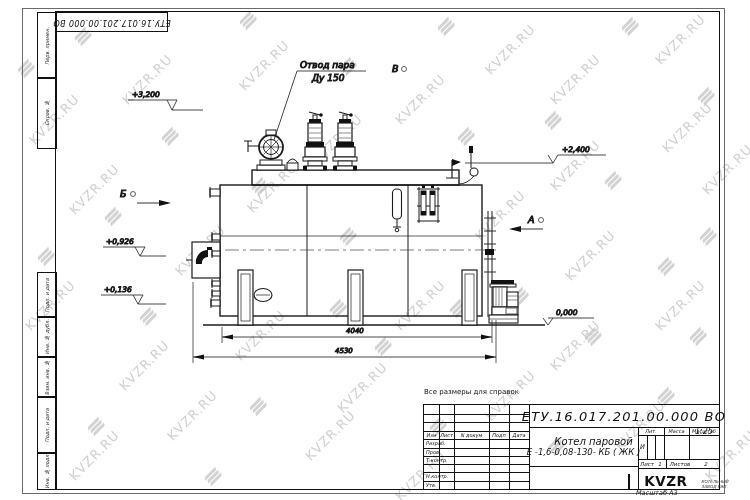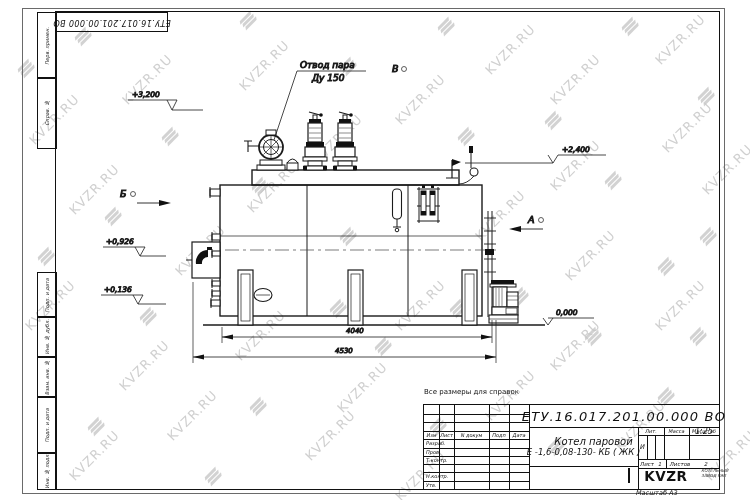--- a/index.html
+++ b/index.html
@@ -28,21 +28,21 @@
   .tb .vl,.tb .hl{position:absolute;background:#111;}
   .tb .vl{width:1px;}
   .tb .hl{height:1px;}
   .tb .lbl{position:absolute;font-size:5px;font-style:italic;display:flex;align-items:center;justify-content:center;overflow:hidden;white-space:nowrap;}
   .tb .lbl.left{justify-content:flex-start;padding-left:2px;}
   .docnum{position:absolute;left:105px;top:0;width:190px;height:22px;display:flex;align-items:center;justify-content:center;
           font-size:13px;font-style:italic;letter-spacing:1.2px;white-space:nowrap;}
   .tname{position:absolute;left:105px;top:22px;width:109px;height:39px;display:flex;flex-direction:column;align-items:center;justify-content:center;font-style:italic;}
   .tname .l1{font-size:10px;margin-left:20px;}
   .tname .l2{font-size:8.5px;white-space:nowrap;}
-  .logo-cell{position:absolute;left:214px;top:63px;width:81px;height:21px;display:flex;align-items:flex-start;justify-content:center;gap:14px;}
+  .logo-cell{position:absolute;left:214px;top:63px;width:81px;height:21px;display:flex;align-items:flex-end;justify-content:center;gap:14px;}
   .logo-sq{width:17px;height:13px;background:repeating-linear-gradient(45deg,#111 0 2px,#fff 2px 3.6px);border:1px solid #111;}
   .logo-word{font-size:13.5px;font-weight:800;letter-spacing:.5px;font-style:normal;}
   .logo-sub{display:flex;flex-direction:column;font-size:4.2px;color:#333;line-height:1.2;font-style:italic;}
 </style>
 </head>
 <body>
 
 <div class="sheet">
 
   <div class="wm-layer" id="wm">

